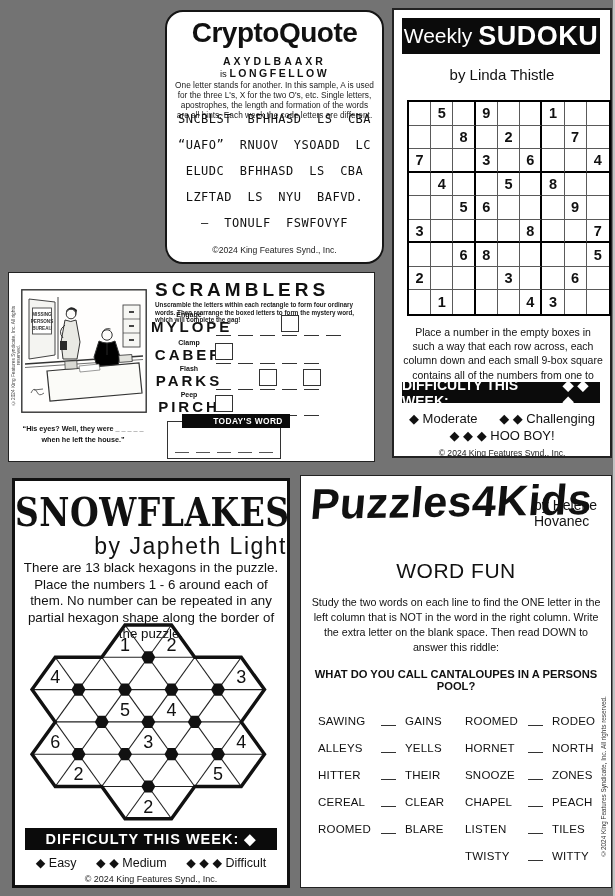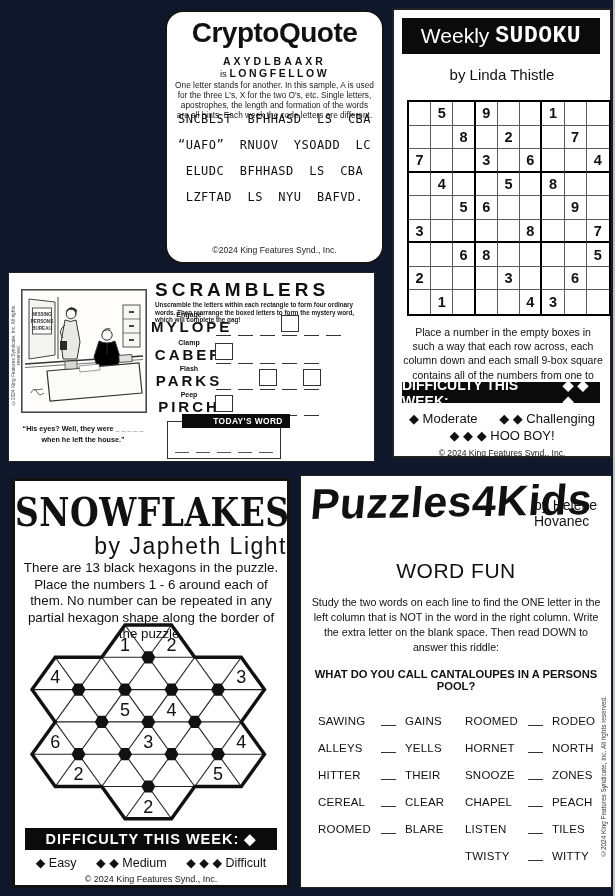--- a/index.html
+++ b/index.html
@@ -1,16 +1,16 @@
 <!DOCTYPE html>
 <html><head>
 <meta charset="utf-8">
 <style>
   html,body{margin:0;padding:0;background:#e9e9e9;}
-  .page{position:relative;width:615px;height:896px;background:#0f172a;
+  .page{position:relative;width:615px;height:896px;background:#737373;
         font-family:"Liberation Sans",sans-serif;color:#111;overflow:hidden;}
   .scan-edge{position:absolute;right:0;top:0;width:2px;height:100%;background:#c2c2c2;}
   .panel{position:absolute;background:#fff;box-sizing:border-box;}
 
   
   #crypto{left:165px;top:10px;width:219px;height:254px;border:2px solid #151515;border-radius:18px;}
   .cq-title{position:absolute;left:0;right:0;top:5px;text-align:center;font-size:28px;font-weight:bold;letter-spacing:-0.5px;}
   .cq-code{position:absolute;left:0;right:0;top:43px;text-align:center;font-size:10.5px;font-weight:bold;letter-spacing:3px;}
   .cq-isline{position:absolute;left:0;right:0;top:55px;text-align:center;font-size:9.5px;}
   .cq-isline b{letter-spacing:2.5px;font-size:10.5px;}
@@ -18,21 +18,21 @@
   .cq-cipher{position:absolute;left:0;right:0;top:100px;text-align:center;
              font-family:"DejaVu Sans Mono",monospace;font-size:12px;letter-spacing:0.5px;}
   .cq-line{height:26px;white-space:pre;}
   .cq-copy{position:absolute;left:0;right:0;top:233px;text-align:center;font-size:8.6px;color:#222;}
 
   
   #sudoku{left:392px;top:8px;width:220px;height:450px;border:2px solid #222;}
   .su-titlebar{position:absolute;left:8px;top:8px;width:198px;height:36px;background:#0b0b0b;color:#fff;
                display:flex;align-items:center;justify-content:center;gap:6px;}
   .su-title-reg{font-size:21px;}
-  .su-title-bold{font-size:23px;font-weight:bold;letter-spacing:0.5px;font-family:Liberation Mono, monospace;}
+  .su-title-bold{font-size:27px;font-weight:bold;letter-spacing:0.5px;}
   .su-byline{position:absolute;left:0;right:0;top:56px;text-align:center;font-size:15px;}
   #sudoku-grid{position:absolute;left:13px;top:90px;width:204px;height:216px;border:2.4px solid #000;
                display:grid;grid-template-columns:repeat(9,1fr);grid-template-rows:repeat(9,1fr);box-sizing:border-box;background:#fff;}
   .su-cell{border-right:1px solid #5a5a5a;border-bottom:1px solid #5a5a5a;display:flex;align-items:center;justify-content:center;
            font-size:14.5px;font-weight:bold;color:#111;}
   .su-cell.bv{border-right:2.4px solid #000;}
   .su-cell.bh{border-bottom:2.4px solid #000;}
   .su-cell:nth-child(9n){border-right:none;}
   .su-cell:nth-last-child(-n+9){border-bottom:none;}
   .su-instr{position:absolute;left:9px;top:315px;width:200px;text-align:center;font-size:10.5px;line-height:14.2px;}
@@ -110,20 +110,21 @@
     <div class="cq-isline">
       <span>is</span>
       <b>LONGFELLOW</b>
     </div>
     <div class="cq-instr">One letter stands for another. In this sample, A is used for the three L's, X for the two O's, etc. Single letters, apostrophes, the length and formation of the words are all hints. Each week the code letters are different.</div>
     <div class="cq-cipher">
       <div class="cq-line">SNCBLST  BFHHASD  LS  CBA</div>
       <div class="cq-line">“UAFO”  RNUOV  YSOADD  LC</div>
       <div class="cq-line">ELUDC  BFHHASD  LS  CBA</div>
       <div class="cq-line">LZFTAD  LS  NYU  BAFVD.</div>
+      <div class="cq-line">—  TONULF  FSWFOVYF</div>
     </div>
     <div class="cq-copy">©2024 King Features Synd., Inc.</div>
   </div>
 
   <div class="panel" id="sudoku">
     <div class="su-titlebar">
       <span class="su-title-reg">Weekly</span>
       <span class="su-title-bold">SUDOKU</span>
     </div>
     <div class="su-byline">by Linda Thistle</div>

